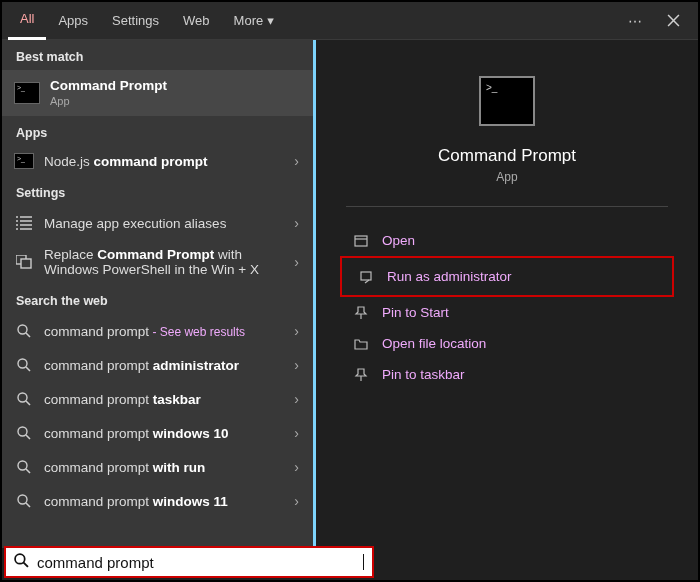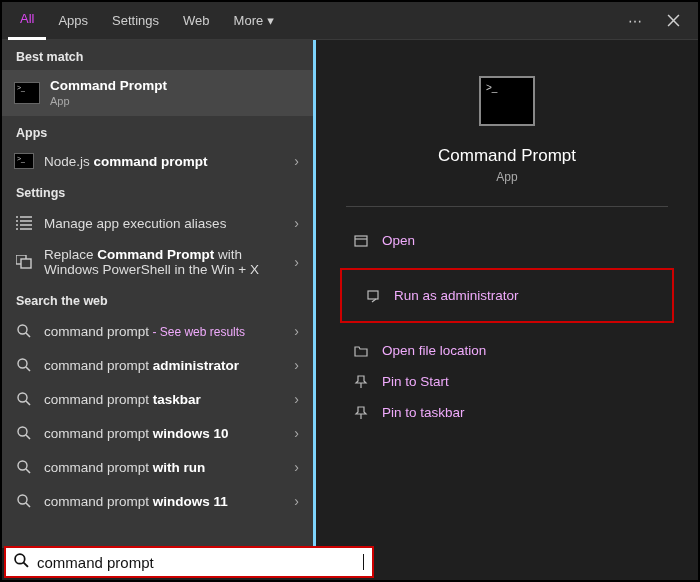--- a/index.html
+++ b/index.html
@@ -23,21 +23,21 @@
     padding: 0 12px;
     height: 38px;
     line-height: 38px;
     font-size: 13px;
     color: #cfcfcf;
     cursor: pointer;
     display: flex;
     align-items: center;
     gap: 4px;
   }
-  .tab.active { border-bottom: 3px solid #fff; color: #d946ef; font-weight: 500; }
+  .tab.active { border-bottom: 3px solid #fff; color: #fca5a5; font-weight: 500; }
   .spacer { flex: 1; }
   .topicon {
     width: 38px; height: 38px; display: flex; align-items: center; justify-content: center;
     color: #cfcfcf; cursor: pointer; font-size: 14px;
   }
   .columns {
     display: flex;
     height: 508px;
   }
   .left {
@@ -89,21 +89,21 @@
   .preview .bigicon::before { content: ">_"; color: #ccc; font-size: 10px; position: absolute; top: 4px; left: 5px; }
   .preview .title { font-size: 17px; color: #fff; margin-top: 20px; }
   .preview .type { font-size: 12px; color: #aaa; margin-top: 4px; }
   .divider { width: 100%; border-top: 1px solid #444; margin: 22px 0 18px 0; }
   .action {
     display: flex; align-items: center; gap: 12px;
     padding: 8px 6px; font-size: 13.5px; color: #f0abfc; cursor: pointer;
   }
   .action .g { width: 18px; display: flex; justify-content: center; color: #bbb; }
   .hl { border: 2px solid #c00; }
-  .hl-1 { padding: 12px; margin: 12px -6px; }
+  .hl-1 { padding: 5px; margin: 0 -6px; }
   .hl-1 .action { padding: 6px 10px; }
   .searchbar {
     position: absolute;
     left: 2px; bottom: 2px;
     width: 370px; height: 32px;
     background: #fff; color: #111;
     display: flex; align-items: center;
     border: 2px solid #c00;
     padding: 0 8px;
   }
@@ -261,32 +261,32 @@
               <rect x="2" y="2" width="10" height="8" fill="none" stroke="#bbb" stroke-width="1.2"></rect>
               <path d="M6 13l4-3" stroke="#bbb" stroke-width="1.2"></path>
             </svg>
           </span>
         <span>Run as administrator</span>
       </div>
     </div>
     <div class="action">
       <span class="g">
           <svg width="14" height="14" viewBox="0 0 14 14">
-            <path d="M1 3h4l1 2h7v7H1z" fill="none" stroke="#bbb" stroke-width="1.2"></path>
-          </svg>
-        </span>
-      <span>Open file location</span>
+            <path d="M4 1h6v5l2 2H2l2-2zM7 8v5" fill="none" stroke="#bbb" stroke-width="1.2"></path>
+          </svg>
+        </span>
+      <span>Pin to Start</span>
     </div>
     <div class="action">
       <span class="g">
           <svg width="14" height="14" viewBox="0 0 14 14">
-            <path d="M4 1h6v5l2 2H2l2-2zM7 8v5" fill="none" stroke="#bbb" stroke-width="1.2"></path>
-          </svg>
-        </span>
-      <span>Pin to Start</span>
+            <path d="M1 3h4l1 2h7v7H1z" fill="none" stroke="#bbb" stroke-width="1.2"></path>
+          </svg>
+        </span>
+      <span>Open file location</span>
     </div>
     <div class="action">
       <span class="g">
           <svg width="14" height="14" viewBox="0 0 14 14">
             <path d="M4 1h6v5l2 2H2l2-2zM7 8v5" fill="none" stroke="#bbb" stroke-width="1.2"></path>
           </svg>
         </span>
       <span>Pin to taskbar</span>
     </div>
   </div>

